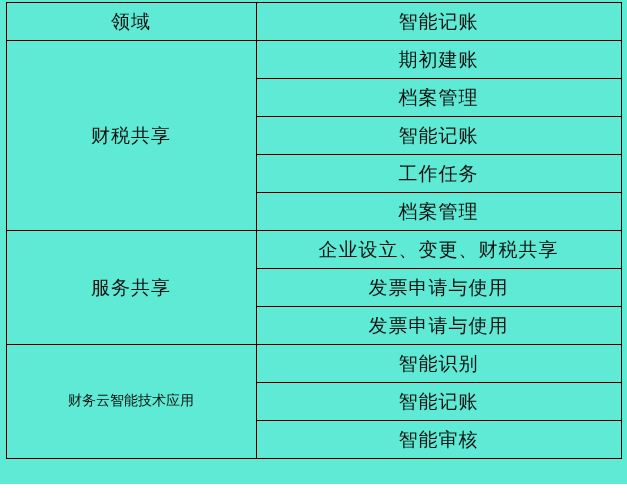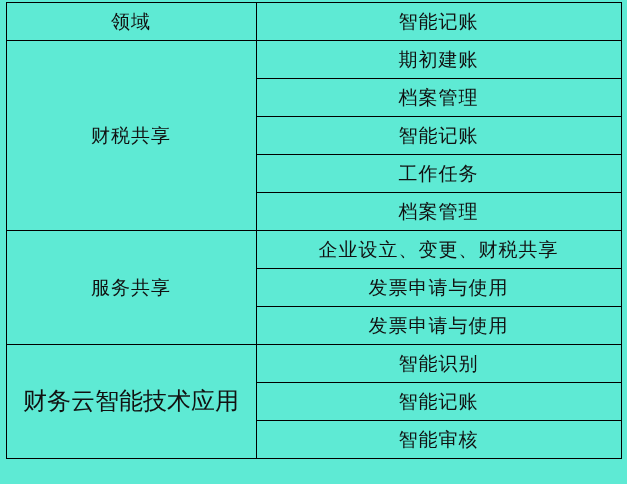--- a/index.html
+++ b/index.html
@@ -44,21 +44,21 @@
     font-size: 19px;
     letter-spacing: 2px;
   }
   td.group-cell {
     font-size: 19px;
     letter-spacing: 1px;
     margin-left: 44px;
   }
   td.group-cell.tight {
     letter-spacing: 0px;
-    font-size: 24px;
+    font-size: 14px;
   }
   td.task-cell {
     font-size: 19px;
     letter-spacing: 1px;
   }
   
   table.matrix {
     border: 1px solid #000;
   }
 </style>

